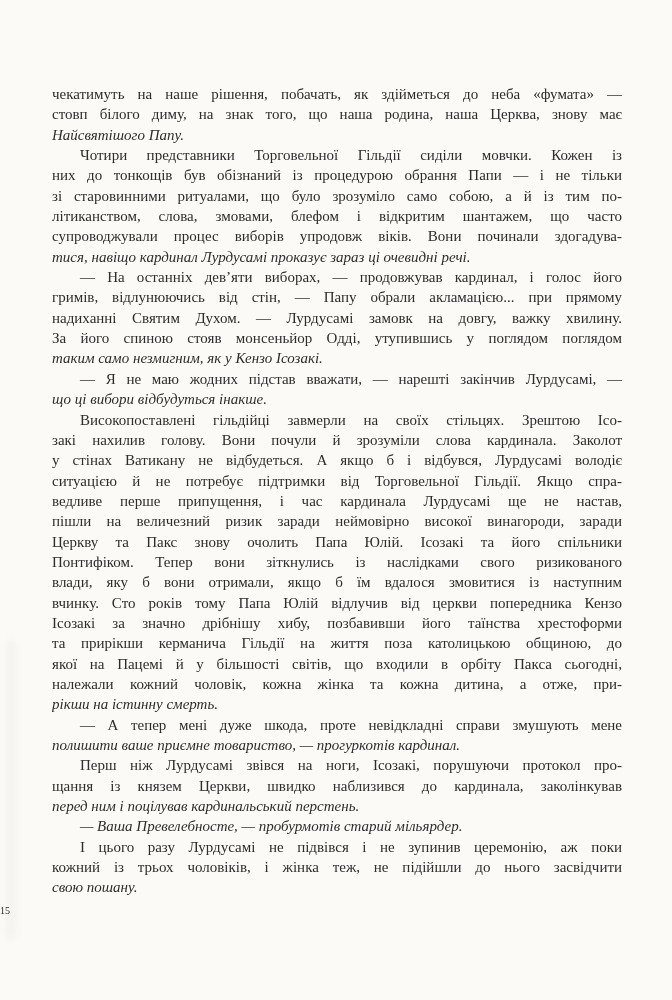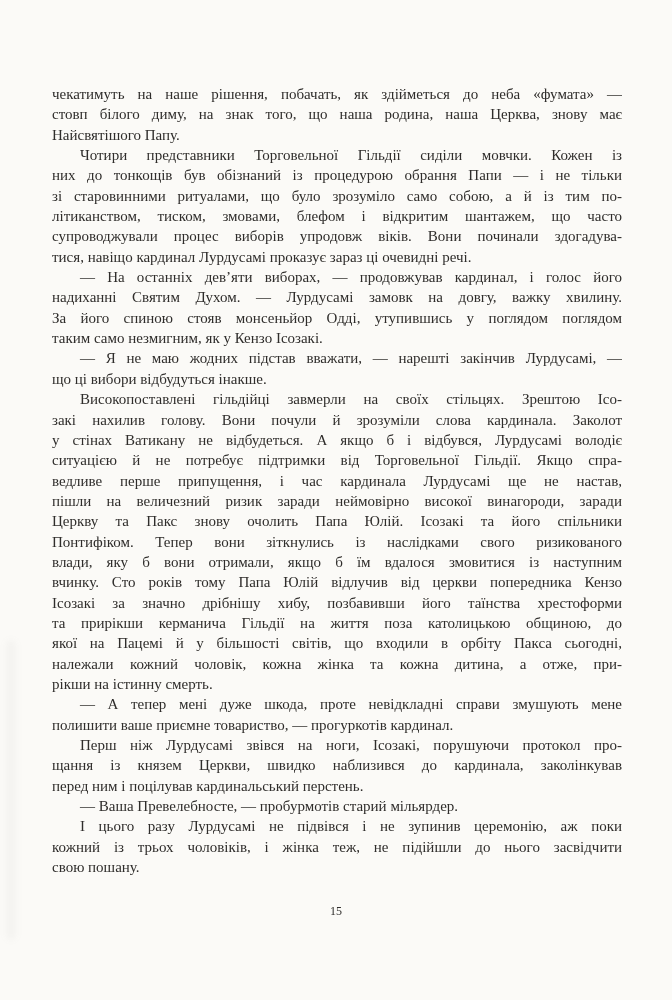--- a/index.html
+++ b/index.html
@@ -28,28 +28,28 @@
   .line {
     font-size: 15px;
     line-height: 20.35px;
     height: 20.35px;
     overflow: hidden;
     text-align: justify;
     text-align-last: justify;
     white-space: normal;
   }
   .line.indent { text-indent: 28px; }
-  .line.last { text-align-last: left; }
+  .line.last { text-align-last: left; font-style: italic; }
   .page-number {
     position: absolute;
     top: 901px;
     left: 0;
     width: 672px;
-    text-align: center;
-    font-size: 12px;
+    text-align: left;
+    font-size: 10px;
     line-height: 20px;
     color: var(--text-color, #2f2d2b);
   }
   
   .edge-smudge {
     position: absolute;
     left: 6px;
     top: 640px;
     width: 10px;
     height: 300px;
@@ -66,26 +66,27 @@
   <main class="text-block">
       <div class="paragraph">
         <div class="line">чекатимуть на наше рішення, побачать, як здійметься до неба «фумата» —</div>
         <div class="line">стовп білого диму, на знак того, що наша родина, наша Церква, знову має</div>
         <div class="line last">Найсвятішого Папу.</div>
       </div>
       <div class="paragraph">
         <div class="line indent">Чотири представники Торговельної Гільдії сиділи мовчки. Кожен із</div>
         <div class="line">них до тонкощів був обізнаний із процедурою обрання Папи — і не тільки</div>
         <div class="line">зі старовинними ритуалами, що було зрозуміло само собою, а й із тим по-</div>
-        <div class="line">літиканством, тиском, змовами, блефом і відкритим шантажем, що часто</div>
+        <div class="line">літиканством, слова, змовами, блефом і відкритим шантажем, що часто</div>
         <div class="line">супроводжували процес виборів упродовж віків. Вони починали здогадува-</div>
         <div class="line last">тися, навіщо кардинал Лурдусамі проказує зараз ці очевидні речі.</div>
       </div>
       <div class="paragraph">
         <div class="line indent">— На останніх дев’яти виборах, — продовжував кардинал, і голос його</div>
+        <div class="line">гримів, відлунюючись від стін, — Папу обрали акламацією... при прямому</div>
         <div class="line">надиханні Святим Духом. — Лурдусамі замовк на довгу, важку хвилину.</div>
         <div class="line">За його спиною стояв монсеньйор Одді, утупившись у поглядом поглядом</div>
         <div class="line last">таким само незмигним, як у Кензо Ісозакі.</div>
       </div>
       <div class="paragraph">
         <div class="line indent">— Я не маю жодних підстав вважати, — нарешті закінчив Лурдусамі, —</div>
         <div class="line last">що ці вибори відбудуться інакше.</div>
       </div>
       <div class="paragraph">
         <div class="line indent">Високопоставлені гільдійці завмерли на своїх стільцях. Зрештою Ісо-</div>

